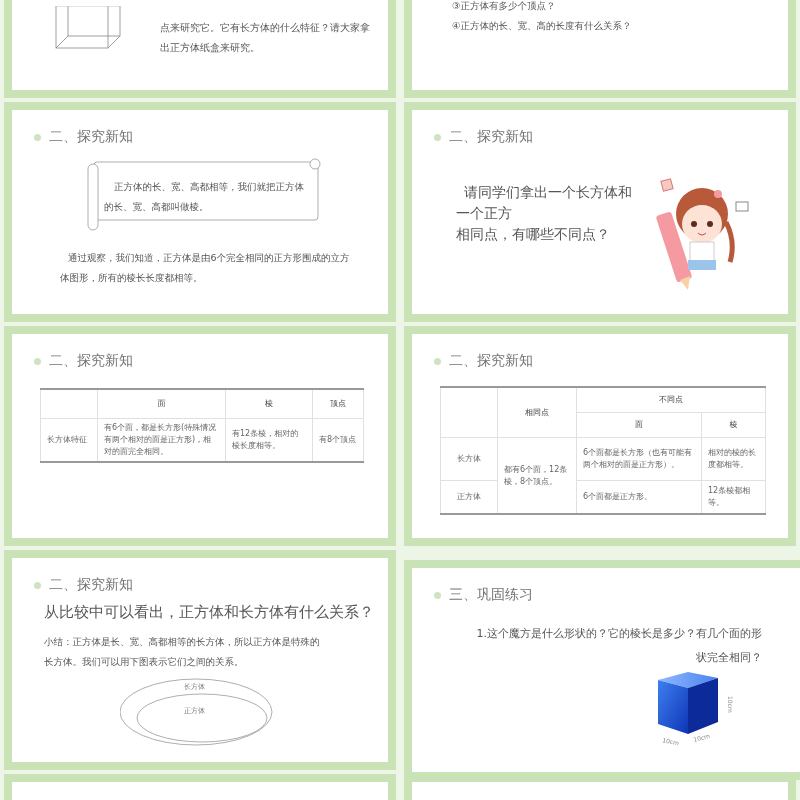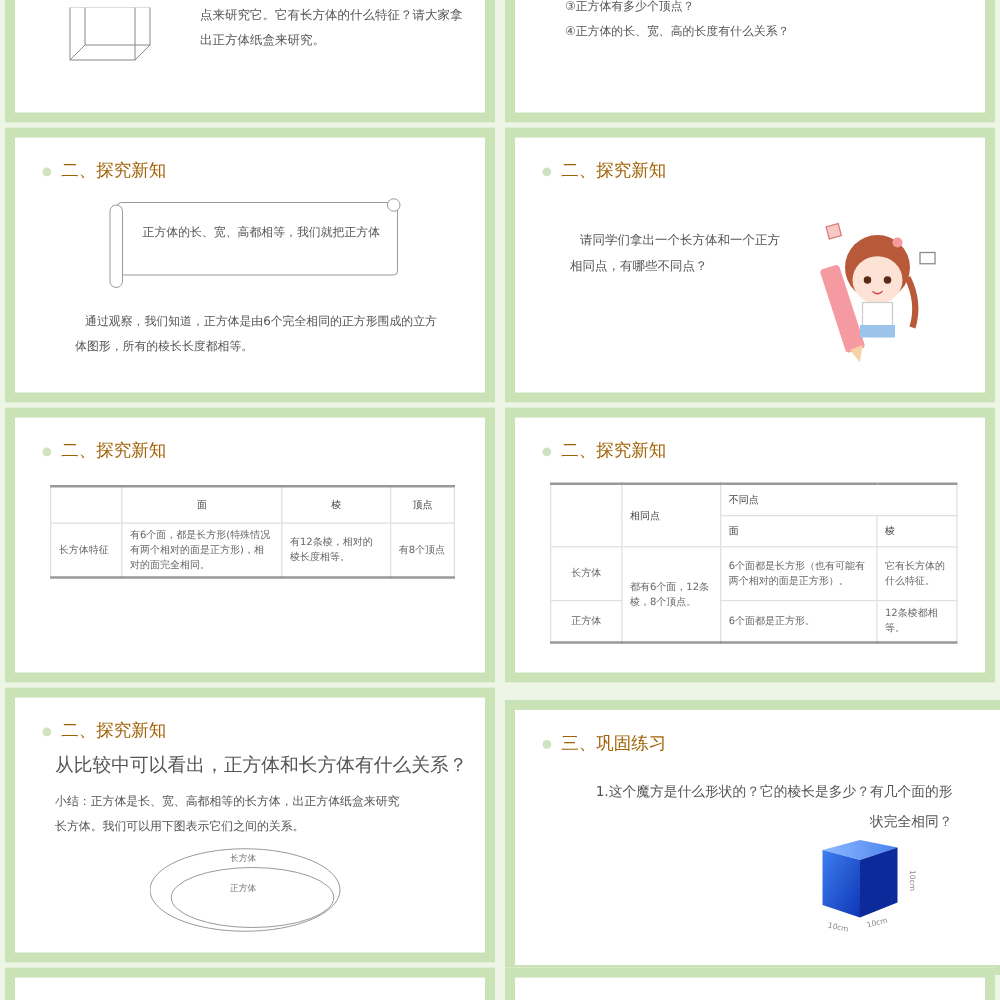--- a/index.html
+++ b/index.html
@@ -10,51 +10,51 @@
     color:#595959;
   }
   .slide {
     position:absolute; box-sizing:border-box;
     background:#ffffff;
     border:8px solid #c9e2b6;
     overflow:hidden;
   }
   .slide-title {
     position:absolute; left:22px; top:18px;
-    font-size:14px; color:#a16207; display:flex; align-items:center;
+    font-size:14px; color:#737373; display:flex; align-items:center;
   }
   .slide-title .dot {
     width:7px; height:7px; border-radius:50%; background:#cfe3c0;
     margin-right:8px; display:inline-block;
   }
   .txt { position:absolute; font-size:10px; line-height:20px; color:#555; }
   .txt p { margin:0; }
   table { border-collapse:collapse; font-size:8px; color:#666; }
   td, th { border:1px solid #e0e0e0; padding:3px 6px; text-align:left; vertical-align:middle; font-weight:normal; line-height:12px; }
   .t1 { position:absolute; left:28px; top:54px; width:324px; border-top:2px solid #999; border-bottom:2px solid #999; }
   .t1 th { text-align:center; height:22px; color:#444; }
   .t1 tr.alt td { background:#f2f2f2; }
   .t2 { position:absolute; left:28px; top:52px; width:326px; border-top:2px solid #999; border-bottom:2px solid #999; }
-  .t2 th { text-align:left; color:#444; height:18px; }
+  .t2 th { text-align:center; color:#444; height:18px; }
   .t2 td.c { text-align:center; }
 </style>
 </head>
 <body>
 
 <div class="slide" style="left:4px; top:-130px; width:392px; height:228px;">
   <svg style="position:absolute; left:42px; top:128px;" width="90" height="50">
     <g fill="none" stroke="#888" stroke-width="0.8">
       <rect x="14" y="-20" width="52" height="50"></rect>
       <rect x="2" y="-8" width="52" height="50"></rect>
       <line x1="2" y1="42" x2="14" y2="30"></line>
         <line x1="54" y1="42" x2="66" y2="30"></line>
       <line x1="2" y1="0" x2="66" y2="0" stroke="#bbb"></line>
     </g>
   </svg>
-  <div class="txt" style="left:148px; top:125px;">
+  <div class="txt" style="left:148px; top:140px;">
     <p>点来研究它。它有长方体的什么特征？请大家拿</p>
       <p>出正方体纸盒来研究。</p>
   </div>
 </div>
 
 <div class="slide" style="left:404px; top:-130px; width:392px; height:228px;">
   <div class="txt" style="left:40px; top:118px; font-size:9.5px;">
     <p>③正方体有多少个顶点？</p>
       <p>④正方体的长、宽、高的长度有什么关系？</p>
   </div>
@@ -67,33 +67,34 @@
     </div>
   <svg style="position:absolute; left:70px; top:42px;" width="250" height="80">
     <g fill="#fff" stroke="#999" stroke-width="0.8">
       <rect x="12" y="10" width="224" height="58" rx="3"></rect>
       <rect x="6" y="12" width="10" height="66" rx="5"></rect>
       <circle cx="233" cy="12" r="5"></circle>
     </g>
   </svg>
   <div class="txt" style="left:92px; top:67px; width:220px; font-size:9.5px;">
     <p style="text-indent:10px;">正方体的长、宽、高都相等，我们就把正方体</p>
+      <p>的长、宽、高都叫做棱。</p>
   </div>
   <div class="txt" style="left:48px; top:138px; width:310px; font-size:9.5px;">
     <p style="text-indent:8px;">通过观察，我们知道，正方体是由6个完全相同的正方形围成的立方</p>
       <p>体图形，所有的棱长长度都相等。</p>
   </div>
 </div>
 
 <div class="slide" style="left:404px; top:102px; width:392px; height:220px;">
   <div class="slide-title">
       <span class="dot"></span>
       <span>二、探究新知</span>
     </div>
-  <div class="txt" style="left:44px; top:72px; width:180px; font-size:10px; line-height:21px;">
+  <div class="txt" style="left:44px; top:72px; width:180px; font-size:14px; line-height:21px;">
     <p style="text-indent:8px;">请同学们拿出一个长方体和一个正方</p>
       <p>相同点，有哪些不同点？</p>
   </div>
   <svg style="position:absolute; left:238px; top:62px;" width="100" height="120">
     <rect x="16" y="40" width="16" height="70" rx="3" fill="#f49aa0" transform="rotate(-18 24 75)"></rect>
     <polygon points="30,108 40,104 38,118" fill="#f7d2a6"></polygon>
     <circle cx="52" cy="42" r="26" fill="#b85a3a"></circle>
     <ellipse cx="52" cy="52" rx="20" ry="19" fill="#fde3d6"></ellipse>
     <circle cx="44" cy="52" r="3" fill="#5a2c1a"></circle>
       <circle cx="60" cy="52" r="3" fill="#5a2c1a"></circle>
@@ -143,41 +144,41 @@
       <th colspan="2">不同点</th>
     </tr>
     <tr>
       <th>面</th>
       <th>棱</th>
     </tr>
     <tr>
       <td class="c" style="height:36px;">长方体</td>
       <td rowspan="2">都有6个面，12条棱，8个顶点。</td>
       <td>6个面都是长方形（也有可能有两个相对的面是正方形）。</td>
-      <td>它有长方体的什么特征。</td>
+      <td>相对的棱的长度都相等。</td>
     </tr>
     <tr>
       <td class="c" style="height:26px;">正方体</td>
       <td>6个面都是正方形。</td>
       <td>12条棱都相等。</td>
     </tr>
   </tbody>
     </table>
 </div>
 
 <div class="slide" style="left:4px; top:550px; width:392px; height:220px;">
   <div class="slide-title">
       <span class="dot"></span>
       <span>二、探究新知</span>
     </div>
   <div class="txt" style="left:32px; top:44px; font-size:15px;">
       <p>从比较中可以看出，正方体和长方体有什么关系？</p>
     </div>
   <div class="txt" style="left:32px; top:74px; width:320px; font-size:9.5px;">
-    <p>小结：正方体是长、宽、高都相等的长方体，出正方体纸盒来研究</p>
+    <p>小结：正方体是长、宽、高都相等的长方体，所以正方体是特殊的</p>
       <p>长方体。我们可以用下图表示它们之间的关系。</p>
   </div>
   <svg style="position:absolute; left:108px; top:120px;" width="160" height="72">
     <ellipse cx="76" cy="34" rx="76" ry="33" fill="none" stroke="#999" stroke-width="0.8"></ellipse>
     <ellipse cx="82" cy="40" rx="65" ry="24" fill="none" stroke="#999" stroke-width="0.8"></ellipse>
   </svg>
   <div class="txt" style="left:172px; top:124px; font-size:7px; line-height:10px; color:#777;">长方体</div>
   <div class="txt" style="left:172px; top:148px; font-size:7px; line-height:10px; color:#777;">正方体</div>
 </div>
 

